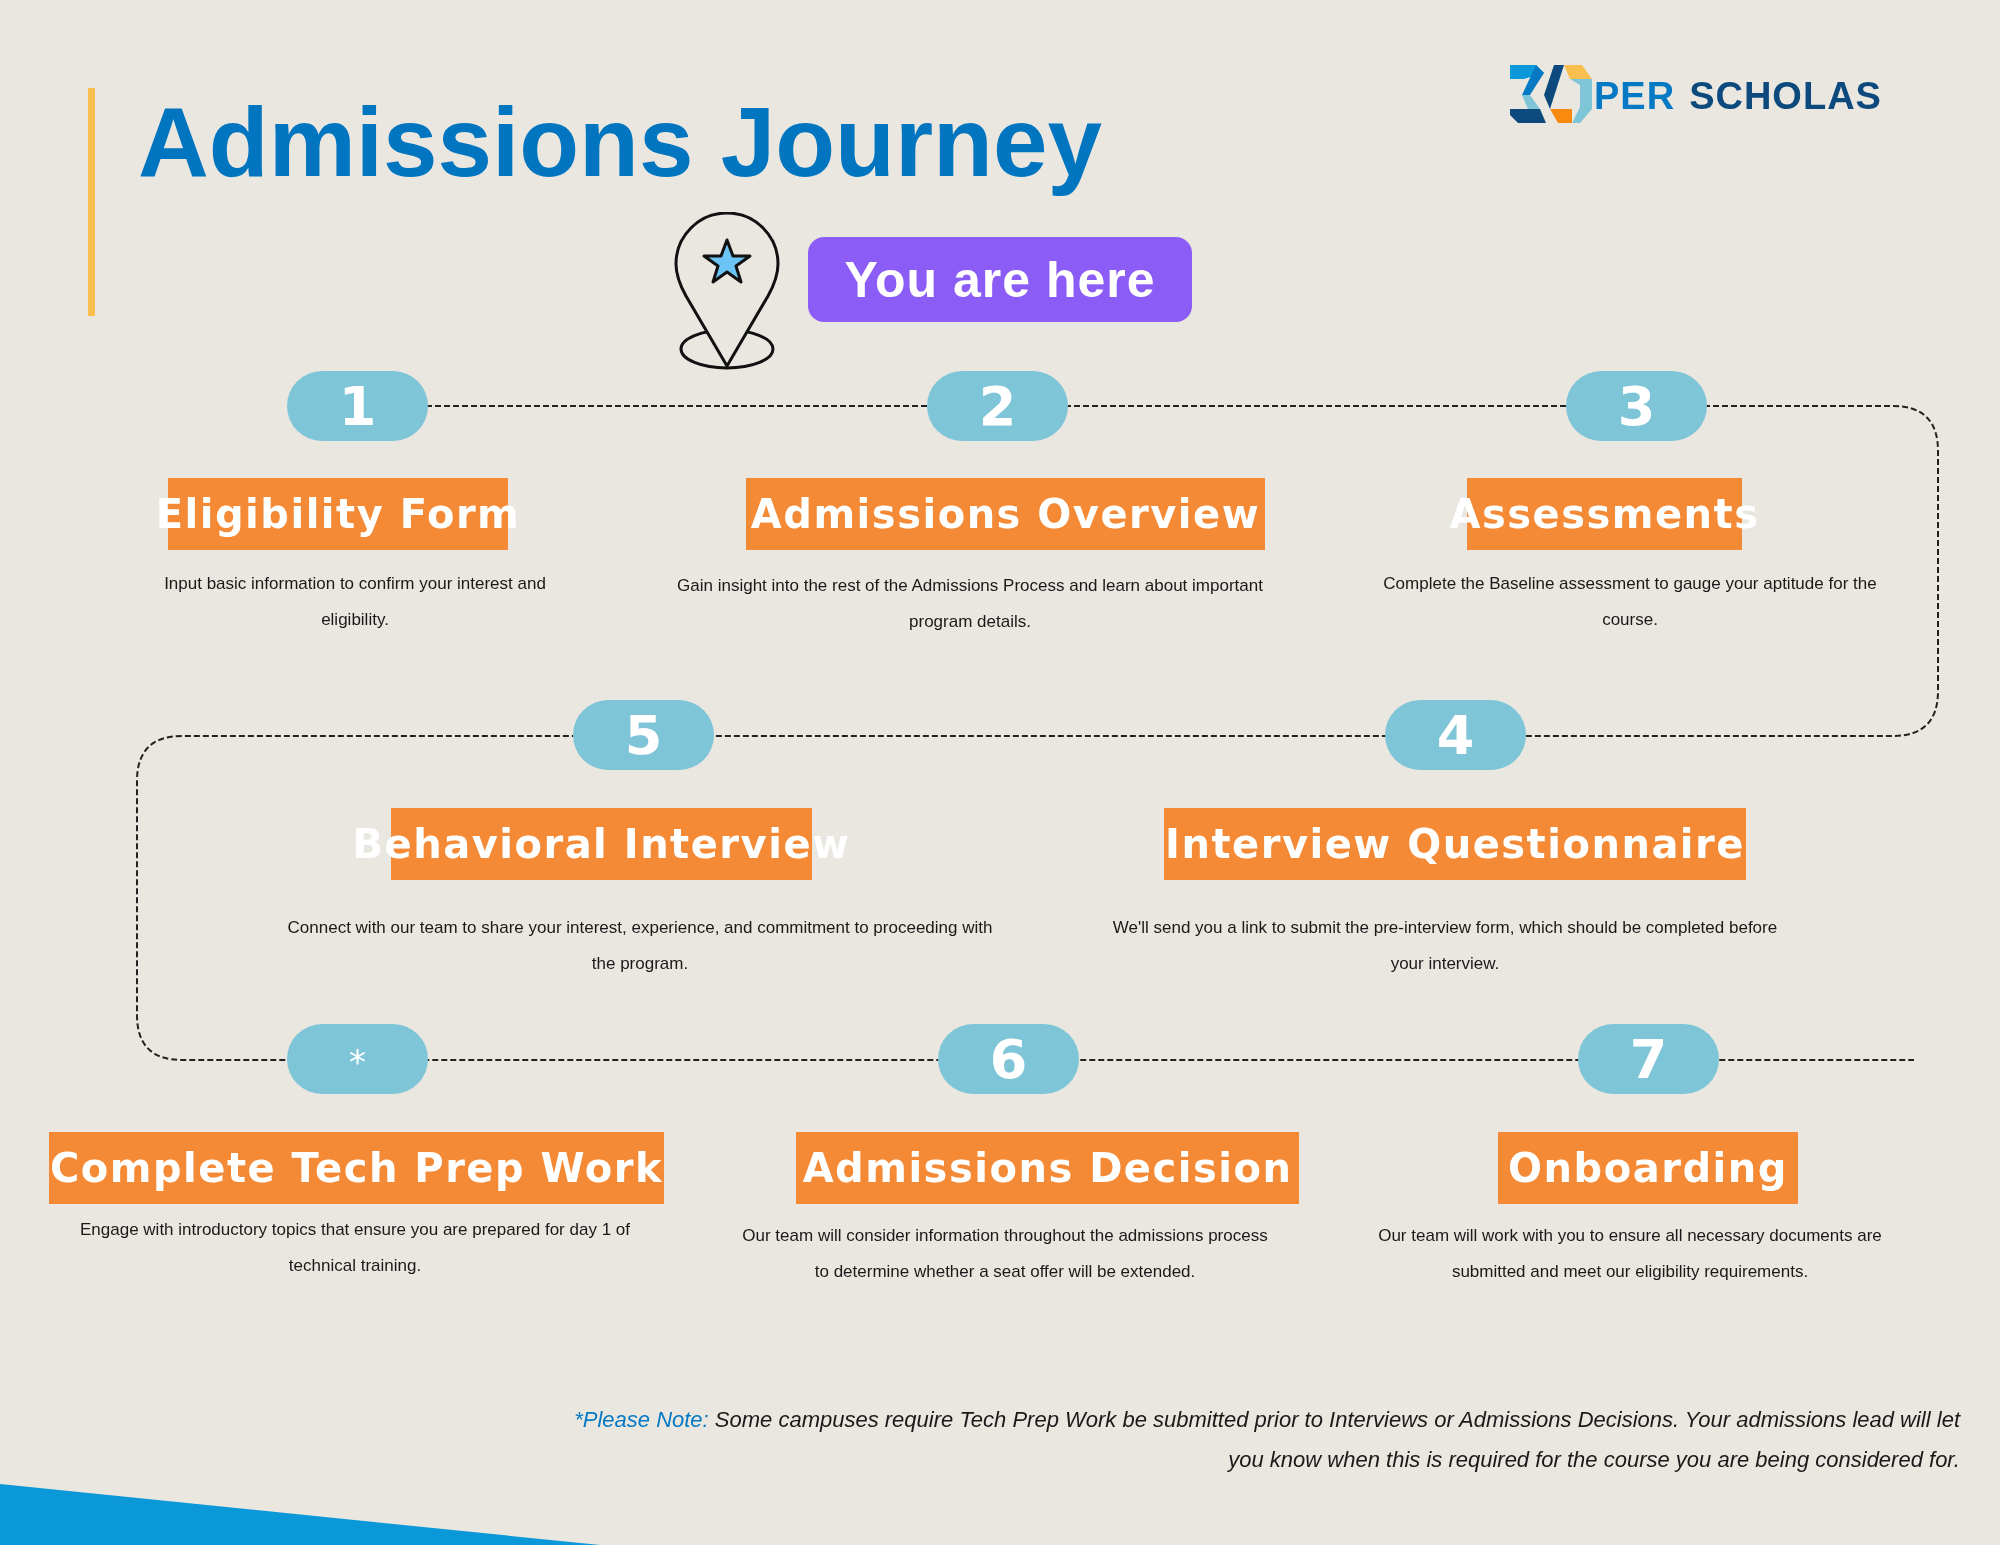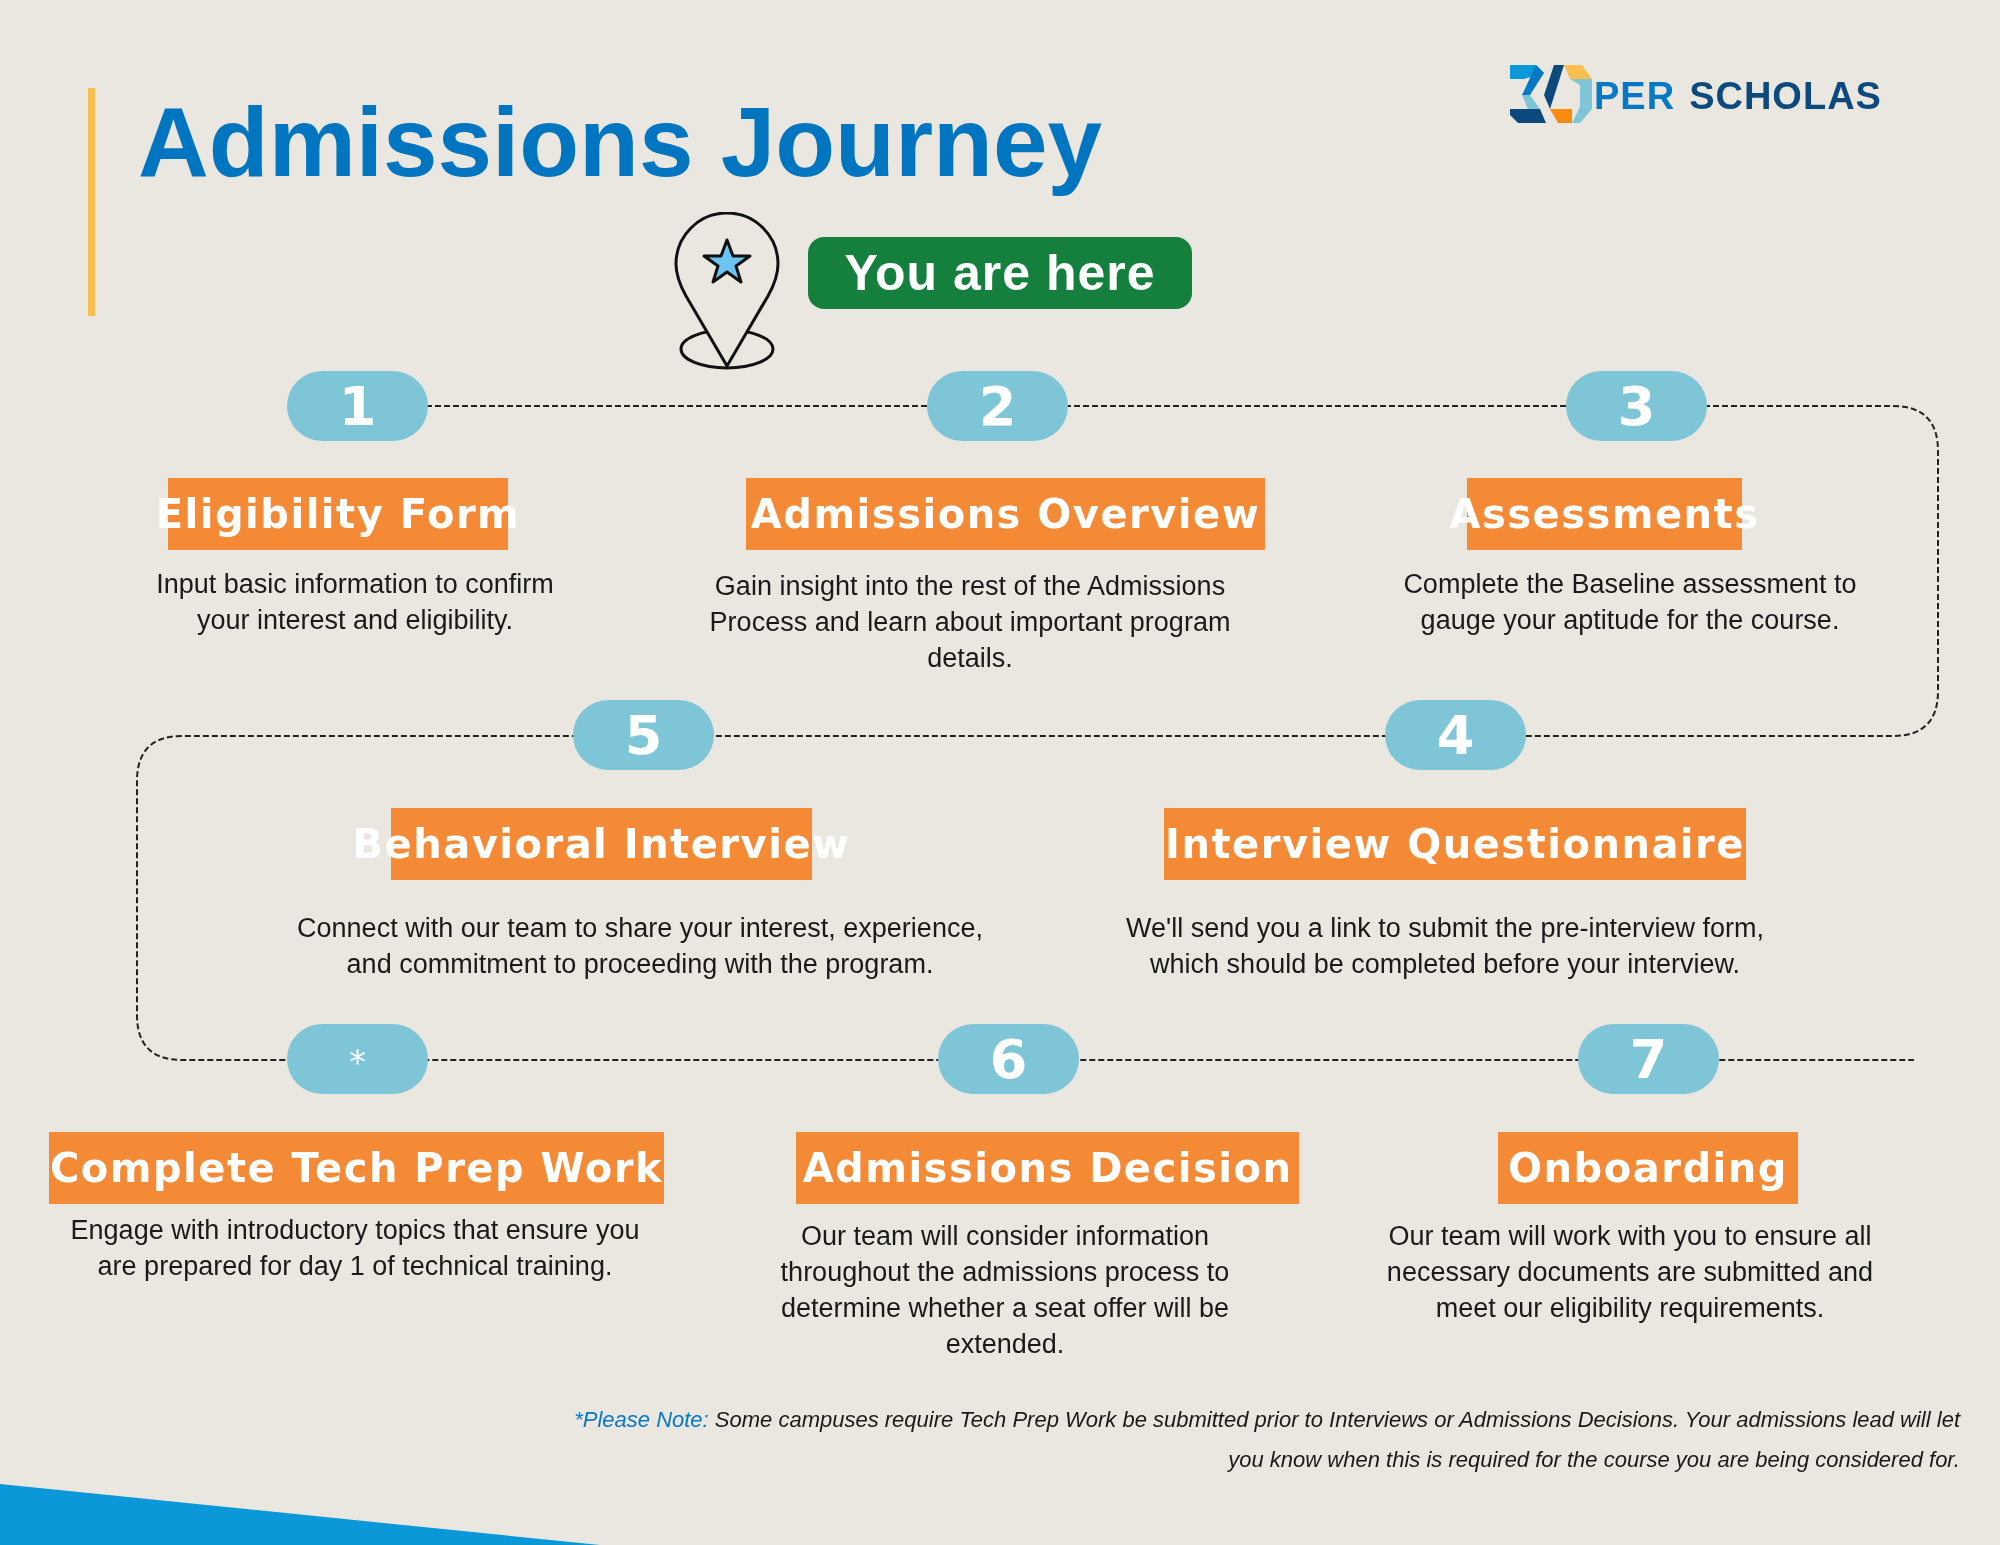--- a/index.html
+++ b/index.html
@@ -7,32 +7,32 @@
          font-family: "Liberation Sans", sans-serif; }
   .abs { position: absolute; }
   .accent-bar { left: 88px; top: 88px; width: 7px; height: 228px; background: #FBBF50; }
   .title { left: 138px; top: 82px; font-size: 98px; font-weight: bold; color: #0175BF; letter-spacing: 0px;
            line-height: 120px; white-space: nowrap; font-family: "Liberation Sans", sans-serif; }
   .logo { left: 1510px; top: 64px; height: 64px; display: flex; align-items: center; }
   .logo-text { font-size: 38px; font-weight: bold; letter-spacing: 1px; white-space: nowrap; }
   .logo-per { color: #0679C4; }
   .logo-scholas { color: #0C4A7E; margin-left: 14px; }
   .pin { left: 672px; top: 212px; width: 110px; height: 162px; }
-  .here { left: 808px; top: 237px; width: 384px; height: 72px; background: #15803d; border-radius: 16px;
+  .here { left: 808px; top: 237px; width: 384px; height: 85px; background: #8b5cf6; border-radius: 16px;
           color: #fff; font-size: 50px; font-weight: bold; display: flex; align-items: center; justify-content: center;
           letter-spacing: 1px; white-space: nowrap; }
   .path { left: 0; top: 0; width: 2000px; height: 1545px; }
   .badge { width: 141px; height: 70px; background: #7FC5D8; border-radius: 35px; color: #fff;
            font-size: 54px; font-weight: bold; display: flex; align-items: center; justify-content: center;
            font-family: "DejaVu Sans", sans-serif; }
   .badge.star { font-size: 34px; font-weight: normal; padding-top: 6px; box-sizing: border-box; }
   .stitle { background: #F48A35; color: #fff; font-size: 40px; font-weight: bold; height: 72px;
             display: flex; align-items: center; justify-content: center; letter-spacing: 1.5px; white-space: nowrap;
             font-family: "DejaVu Sans", sans-serif; }
-  .sdesc { color: #1A1A1A; font-size: 27px; line-height: 36px; text-align: center;
+  .sdesc { color: #1A1A1A; font-size: 17px; line-height: 36px; text-align: center;
            font-family: "Liberation Sans", sans-serif; }
   .note { right: 40px; top: 1400px; width: 1400px; text-align: right; font-size: 22px; line-height: 40px;
           font-style: italic; color: #1A1A1A; font-family: "Liberation Sans", sans-serif; }
   .note-label { color: #0679C4; }
   .wedge { left: 0; top: 0; width: 2000px; height: 1545px; pointer-events: none; }
 </style>
 </head>
 <body>
 
 <svg class="abs wedge" viewBox="0 0 2000 1545">

